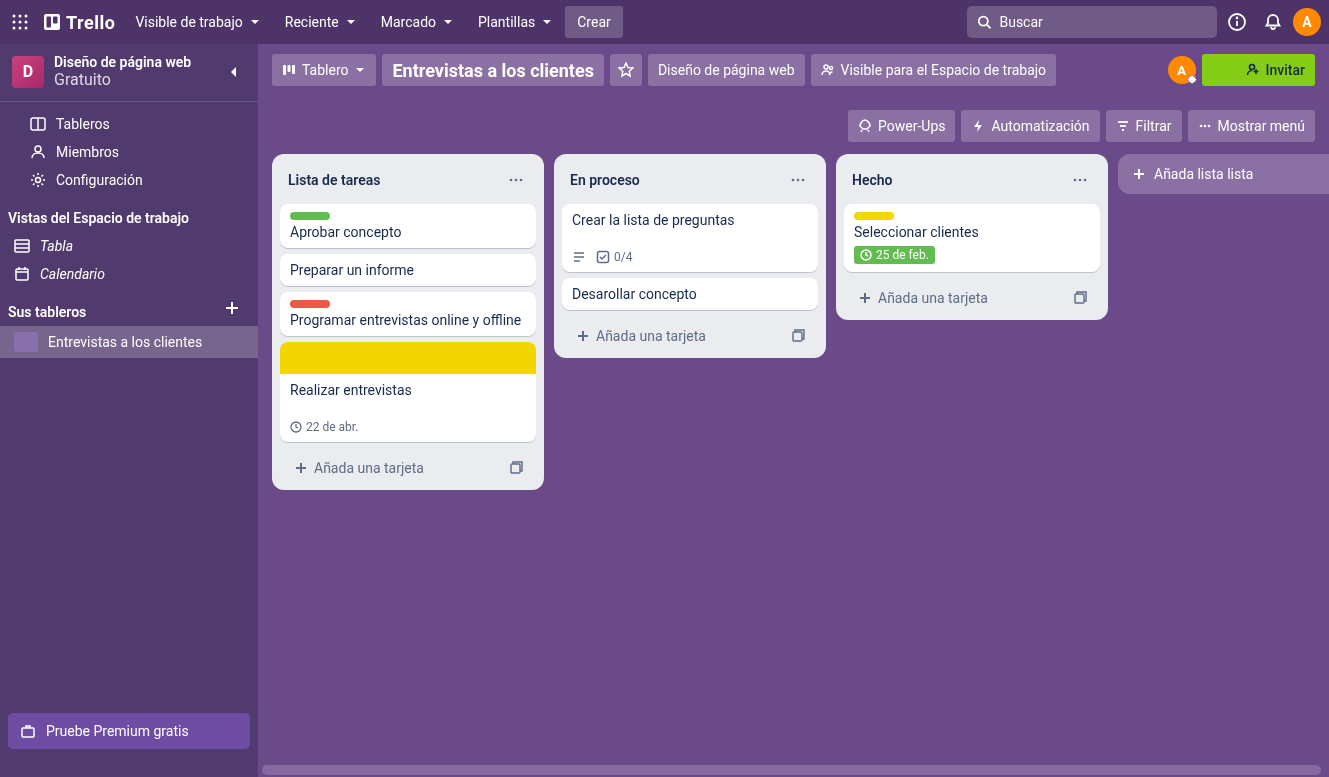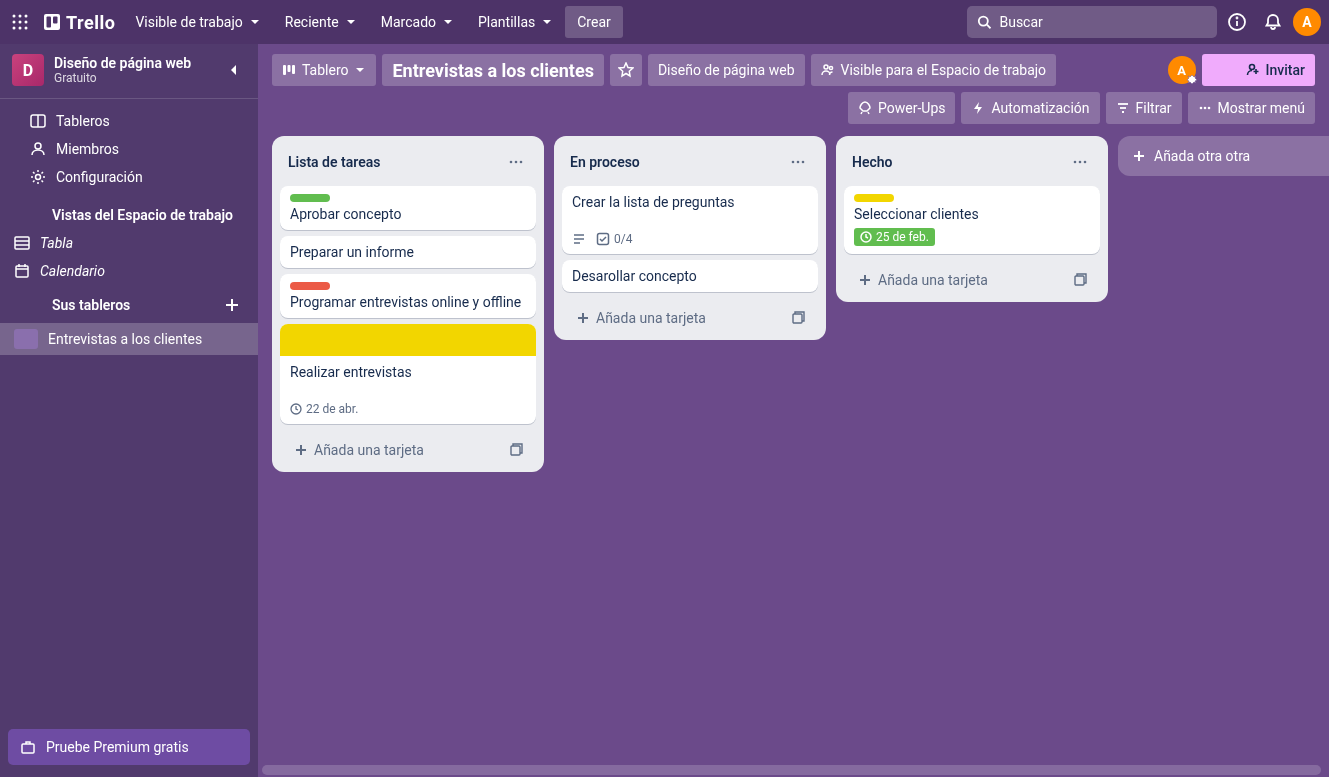--- a/index.html
+++ b/index.html
@@ -22,47 +22,47 @@
 
 
 .main { display: flex; height: calc(100% - 44px); }
 
 
 .sidebar { width: 258px; background: #513a6d; color: #fff; display: flex; flex-direction: column; position: relative; }
 .workspace-header { display: flex; align-items: center; padding: 10px 12px 12px 12px; gap: 10px; border-bottom: 1px solid rgba(255,255,255,0.15); }
 .ws-icon { width: 32px; height: 32px; border-radius: 4px; background: linear-gradient(135deg,#c9427d,#a8286a); color: #fff; display: flex; align-items: center; justify-content: center; font-weight: 700; font-size: 16px; }
 .ws-info { flex: 1; }
 .ws-name { font-size: 14px; font-weight: 600; }
-.ws-plan { font-size: 12px; opacity: 0.8; }
+.ws-plan { font-size: 16px; opacity: 0.8; }
 .collapse-btn { width: 24px; height: 24px; display: flex; align-items: center; justify-content: center; cursor: pointer; border-radius: 3px; }
 
 .sb-section { padding: 8px 16px; }
 .sb-item { display: flex; align-items: center; gap: 10px; padding: 6px 14px; font-size: 14px; cursor: pointer; }
 .sb-item.active { background: rgba(255,255,255,0.22); }
-.sb-heading { padding: 8px 14px 6px 8px; font-size: 14px; font-weight: 600; display: flex; align-items: center; justify-content: space-between; margin-left: 44px; }
+.sb-heading { padding: 8px 14px 6px 8px; font-size: 14px; font-weight: 600; display: flex; align-items: flex-end; justify-content: space-between; }
 .sb-add { width: 24px; height: 24px; display: flex; align-items: center; justify-content: center; cursor: pointer; border-radius: 3px; }
 .sb-item em { font-style: italic; }
 .board-color { width: 24px; height: 20px; border-radius: 3px; background: #8a6fad; }
 
-.premium-btn { margin: 0 8px 8px 8px; background: #6e4ca3; border-radius: 5px; display: flex; align-items: center; gap: 10px; padding: 10px 12px; font-size: 14px; cursor: pointer; position: absolute; bottom: 4px; left: 0; right: 0; }
+.premium-btn { margin: 0 8px 24px 8px; background: #6e4ca3; border-radius: 5px; display: flex; align-items: center; gap: 10px; padding: 10px 12px; font-size: 14px; cursor: pointer; position: absolute; bottom: 4px; left: 0; right: 0; }
 
 
 .board { flex: 1; display: flex; flex-direction: column; overflow: hidden; }
 
 
 .board-header { padding: 10px 14px 0 14px; }
 .bh-row1 { display: flex; align-items: center; gap: 6px; flex-wrap: nowrap; }
 .bh-btn { height: 32px; padding: 0 10px; background: rgba(255,255,255,0.22); color: #fff; border-radius: 3px; display: flex; align-items: center; gap: 6px; font-size: 14px; cursor: pointer; white-space: nowrap; }
 .board-title { font-size: 18px; font-weight: 700; }
 .bh-spacer { flex: 1; }
-.invite-btn { background: #f0abfc; color: #172b4d; font-weight: 500; padding-left: 44px; }
+.invite-btn { background: #84cc16; color: #172b4d; font-weight: 500; padding-left: 44px; }
 .mini-avatar { width: 28px; height: 28px; border-radius: 50%; background: #ff8a00; color: #fff; display: flex; align-items: center; justify-content: center; font-weight: 700; font-size: 13px; position: relative; }
 .av-badge { position: absolute; bottom: -2px; right: -2px; width: 12px; height: 12px; }
 
-.bh-row2 { display: flex; justify-content: flex-end; gap: 6px; padding: 6px 0 8px 0; }
+.bh-row2 { display: flex; justify-content: flex-end; gap: 6px; padding: 6px 0 8px 0; margin-top: 18px; }
 
 
 .lists { flex: 1; display: flex; gap: 10px; padding: 4px 14px 12px 14px; overflow-x: auto; align-items: flex-start; }
 .list { width: 272px; background: #ebecf0; border-radius: 12px; padding: 10px 8px 8px 8px; flex-shrink: 0; display: flex; flex-direction: column; gap: 6px; }
 .list-header { display: flex; align-items: center; justify-content: space-between; padding: 2px 6px 4px 8px; }
 .list-title { font-size: 14px; font-weight: 600; color: #172b4d; }
 .list-menu { width: 28px; height: 28px; display: flex; align-items: center; justify-content: center; cursor: pointer; border-radius: 4px; color: #5e6c84; }
 
 .card { background: #fff; border-radius: 8px; padding: 8px 10px; box-shadow: 0 1px 0 rgba(9,30,66,0.2); font-size: 14px; color: #172b4d; cursor: pointer; }
 .label { height: 8px; width: 40px; border-radius: 4px; margin-bottom: 4px; }
@@ -470,21 +470,21 @@
               </svg>
           </div>
         </div>
       </div>
 
       <div class="add-list">
         <div class="add-list-btn">
           <svg width="14" height="14" viewBox="0 0 14 14" fill="currentColor">
               <path d="M7 2v10M2 7h10" stroke="currentColor" stroke-width="2"></path>
             </svg>
-          <span>Añada otra otra</span>
+          <span>Añada lista lista</span>
         </div>
       </div>
 
     </div>
   </div>
 </div>
 
 <div class="scrollbar"></div>
 
 </body></html>

